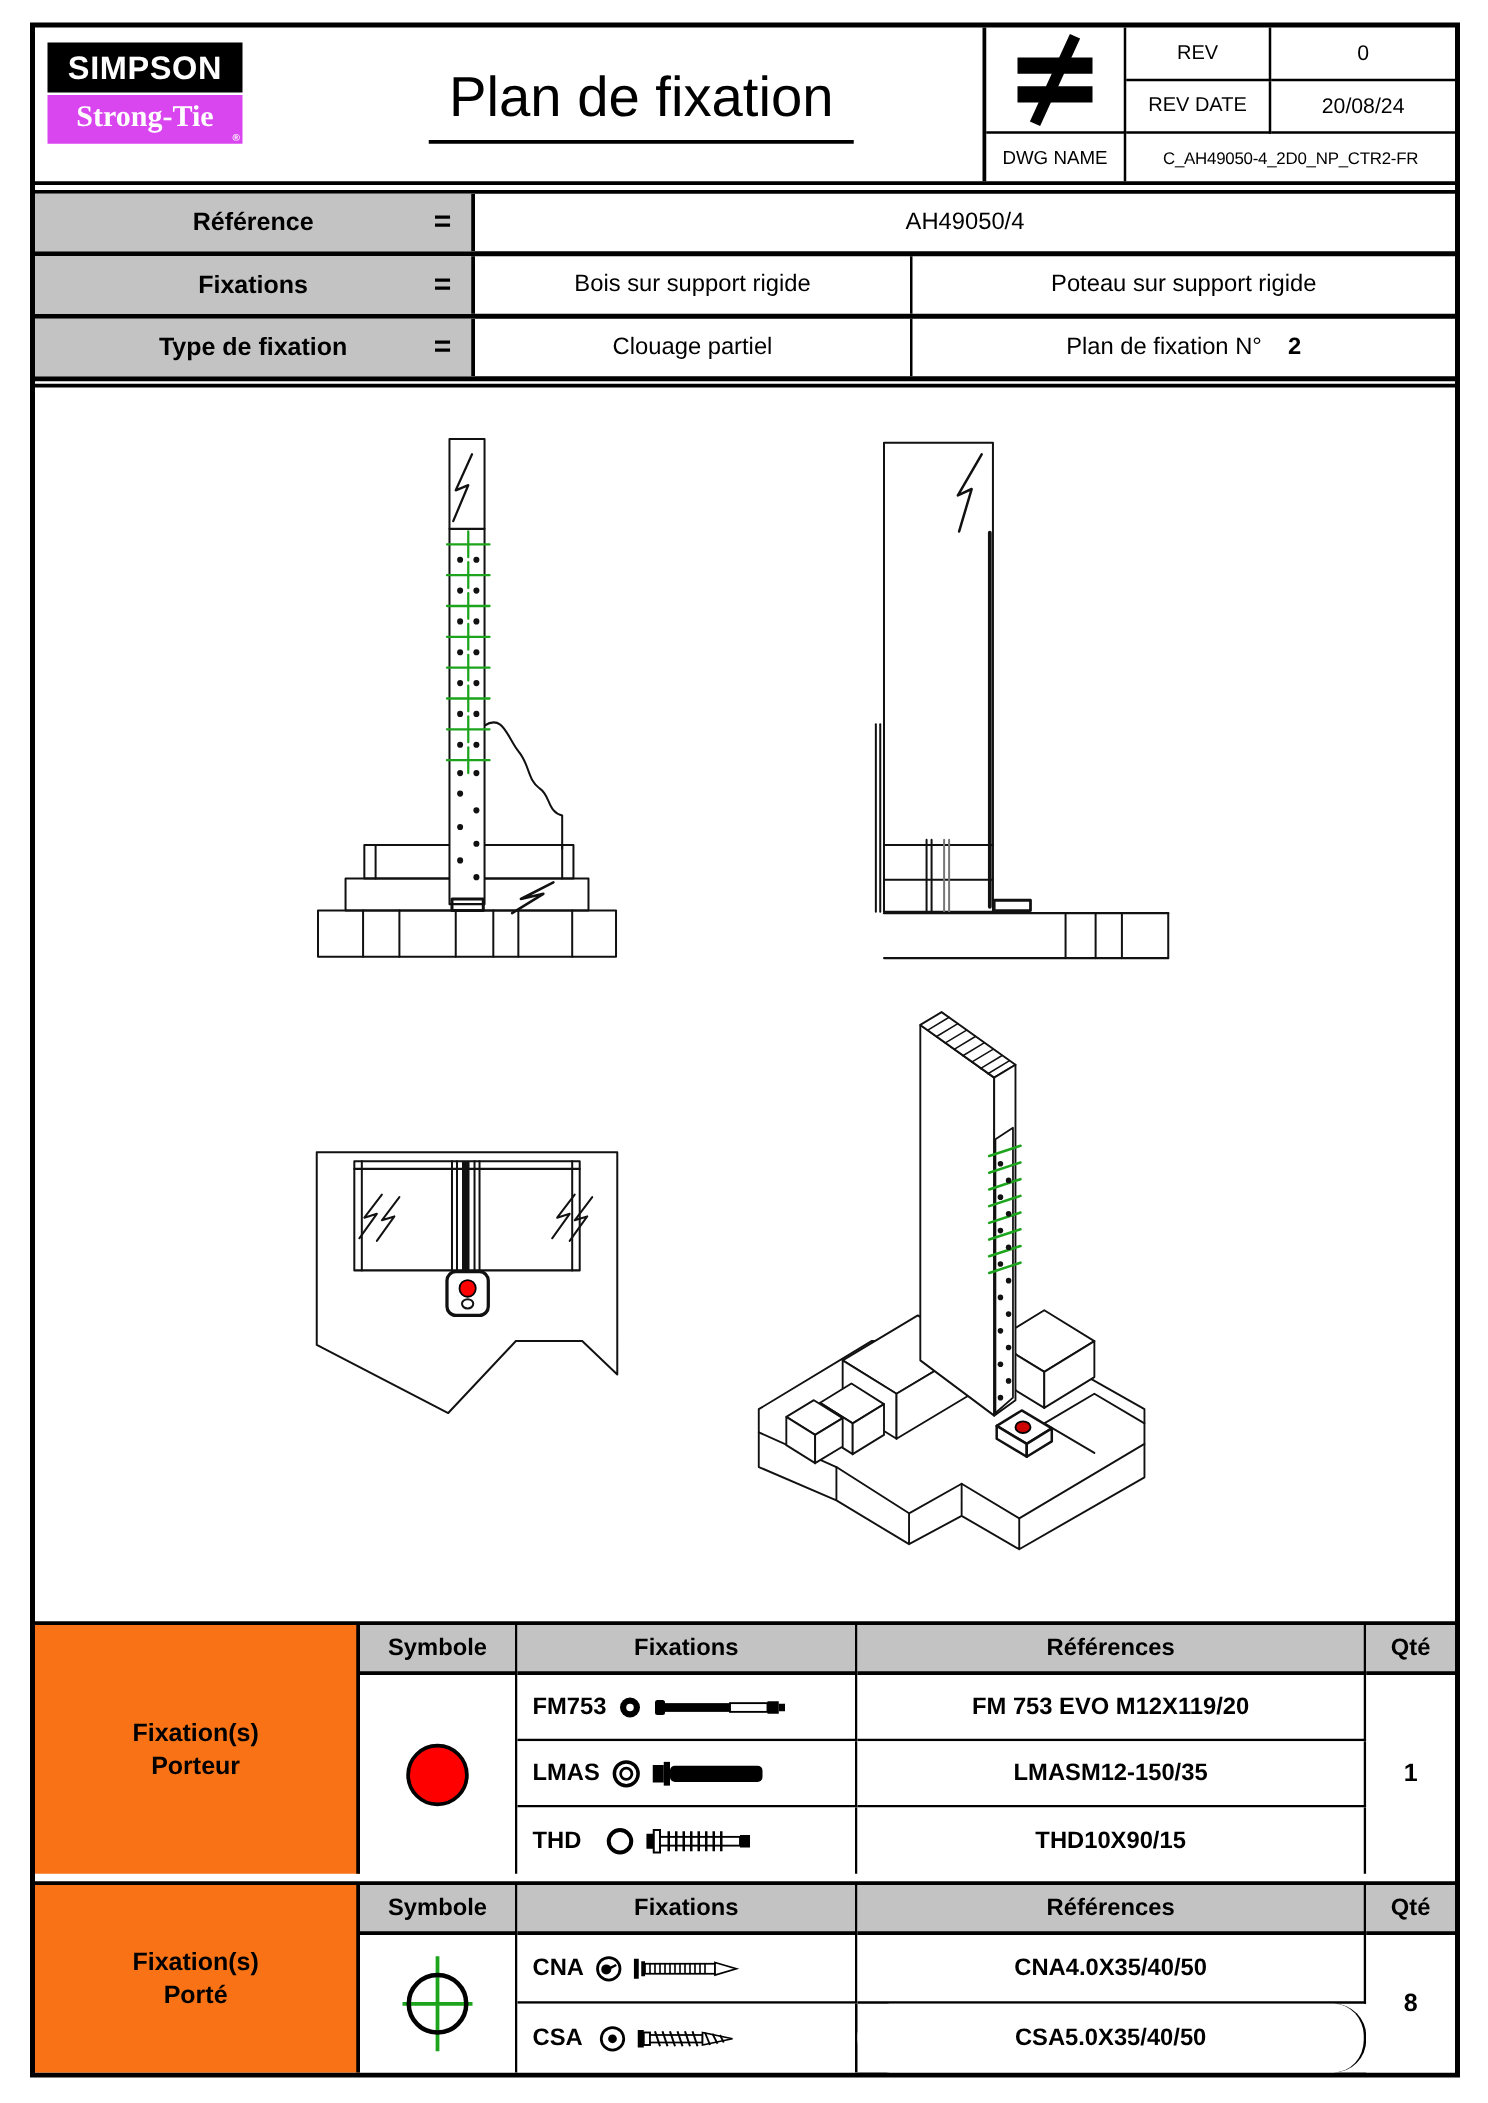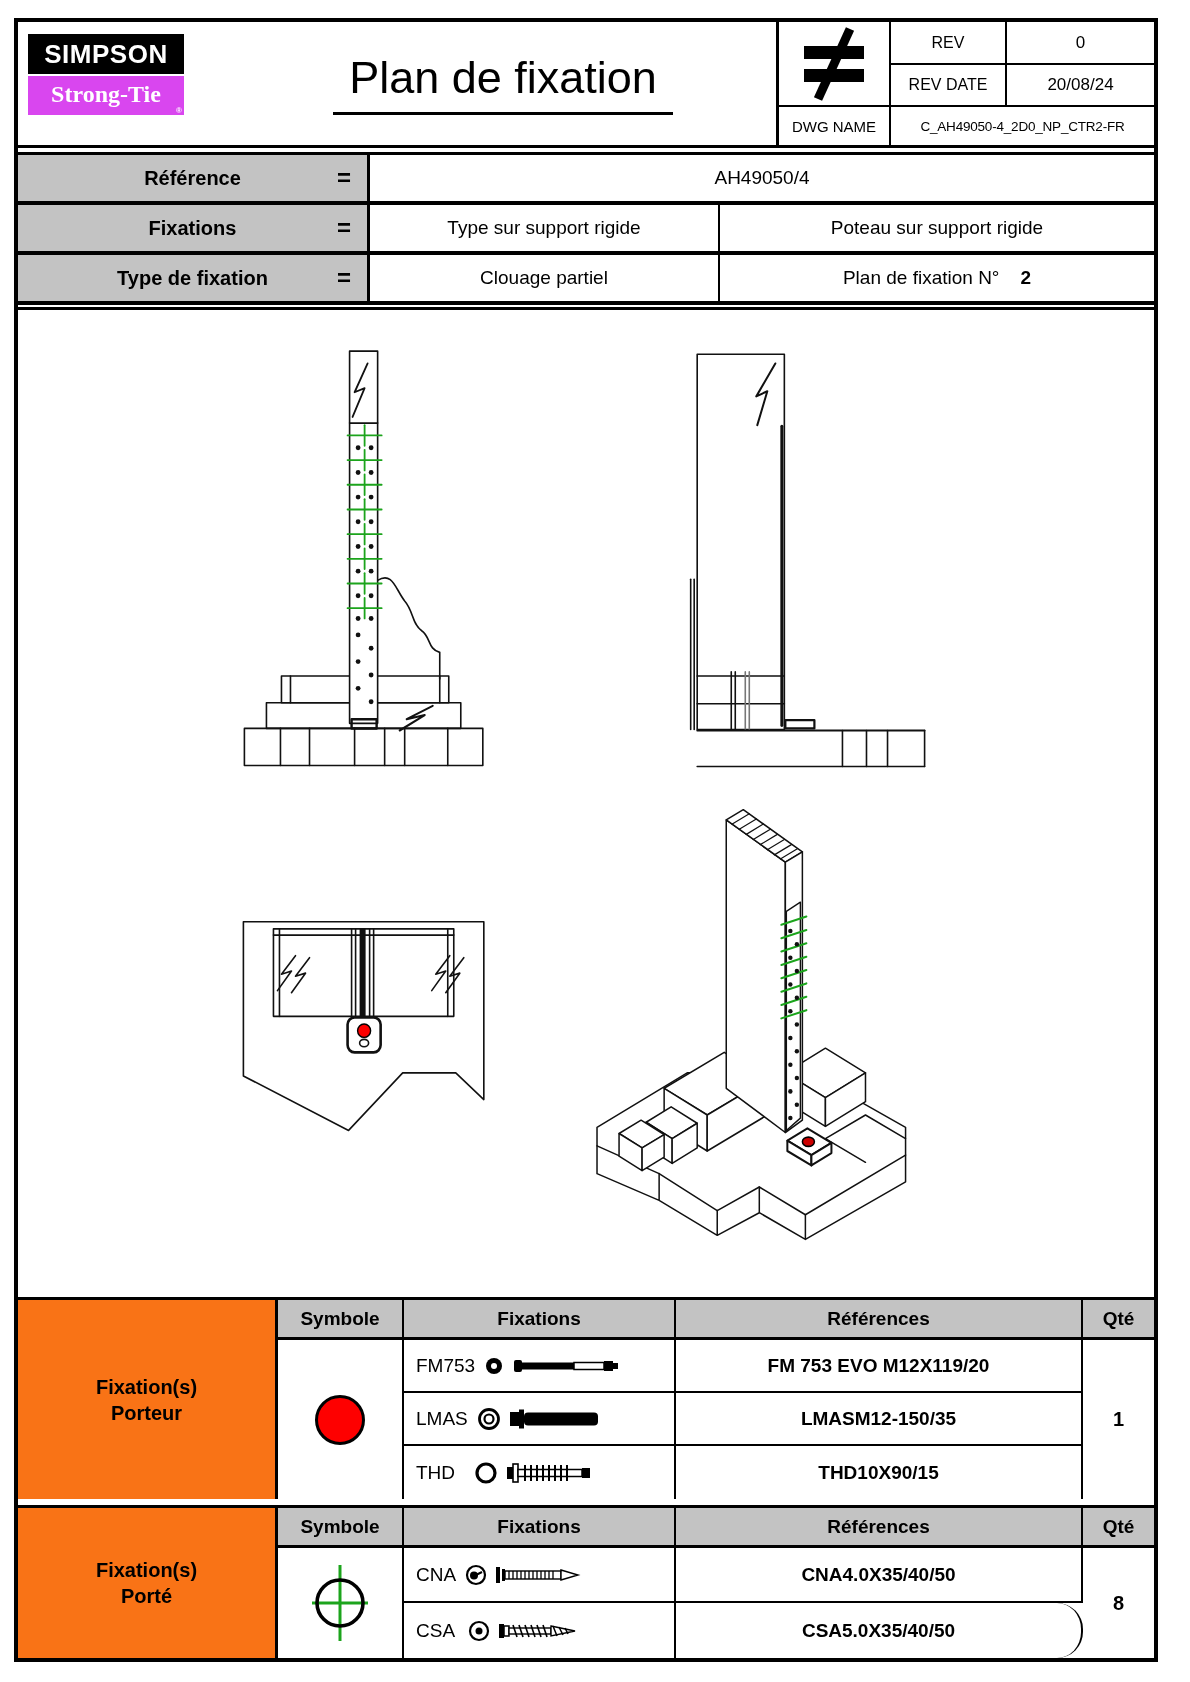--- a/index.html
+++ b/index.html
@@ -1,17 +1,17 @@
 <!DOCTYPE html>
 <html><head>
 <meta charset="utf-8">
 <style>
   * { box-sizing: border-box; margin: 0; padding: 0; }
   html,body { background:#fff; width:1190px; height:1682px; font-family:"Liberation Sans", sans-serif; color:#000; }
-  .sheet { position:absolute; left:14px; top:18px; width:1144px; height:1644px;
+  .sheet { position:absolute; left:24px; top:18px; width:1144px; height:1644px;
            border:4px solid #000; display:flex; flex-direction:column; background:#fff; }
 
   
   .tophead { height:126px; display:flex; border-bottom:3px solid #000; flex:0 0 auto; }
   .logo-wrap { width:212px; padding:12px 0 0 10px; }
   .logo { width:156px; }
   .logo-black { background:#000; color:#fff; font-weight:bold; font-size:26px; text-align:center;
                 padding:5px 0 4px; letter-spacing:.5px; }
   .logo-orange { background:#d946ef; color:#fff; font-weight:bold; font-size:24px; text-align:center;
                  padding:5px 0 7px; font-family:"Liberation Serif", serif; margin-top:2px; position:relative; }
@@ -48,21 +48,21 @@
   .fixtable { display:grid; grid-template-columns:260px 126px 272px 407px 1fr; border-top:3px solid #000; flex:0 0 auto; }
   .ft1 { grid-template-rows:40px 53px 53px 53px; }
   .ft2 { grid-template-rows:40px 55px 55px; }
   .spacer { height:6px; flex:0 0 auto; }
   .fc { border-right:2.5px solid #000; border-bottom:2.5px solid #000; display:flex; align-items:center; justify-content:center; background:#fff; }
   .fc.last { border-right:none; }
   .fhead { background:#c3c3c3; font-weight:bold; font-size:19px; border-bottom:3px solid #000; }
   .group-cell { grid-column:1; grid-row:1/-1; background:#f97316; border-right:3px solid #000; border-bottom:none;
                 flex-direction:column; font-weight:bold; font-size:20px; line-height:1.3; }
   .span-rows { grid-row:2/-1; border-bottom:none; }
-  .name-cell { justify-content:flex-start; padding-left:12px; gap:9px; font-weight:normal; font-size:19px; }
+  .name-cell { justify-content:flex-start; padding-left:12px; gap:9px; font-weight:bold; font-size:19px; }
   .ref-cell { font-weight:bold; font-size:19px; }
   .qty-cell { font-weight:bold; font-size:20px; }
   .nobb { border-bottom:none; }
   .red-dot { width:50px; height:50px; border-radius:50%; background:#fe0000; border:3px solid #000; }
 </style>
 </head>
 <body>
 
 <div class="sheet">
 
@@ -100,21 +100,21 @@
           <span class="eq">=</span>
         </div>
       <div class="ival">AH49050/4</div>
     </div>
     <div class="inforow">
       <div class="ilabel">
           <span>Fixations</span>
           <span class="eq">=</span>
         </div>
       <div class="isplit">
-        <div class="ival">Type sur support rigide</div>
+        <div class="ival">Bois sur support rigide</div>
         <div class="ival">Poteau sur support rigide</div>
       </div>
     </div>
     <div class="inforow">
       <div class="ilabel">
           <span>Type de fixation</span>
           <span class="eq">=</span>
         </div>
       <div class="isplit">
         <div class="ival">Clouage partiel</div>

